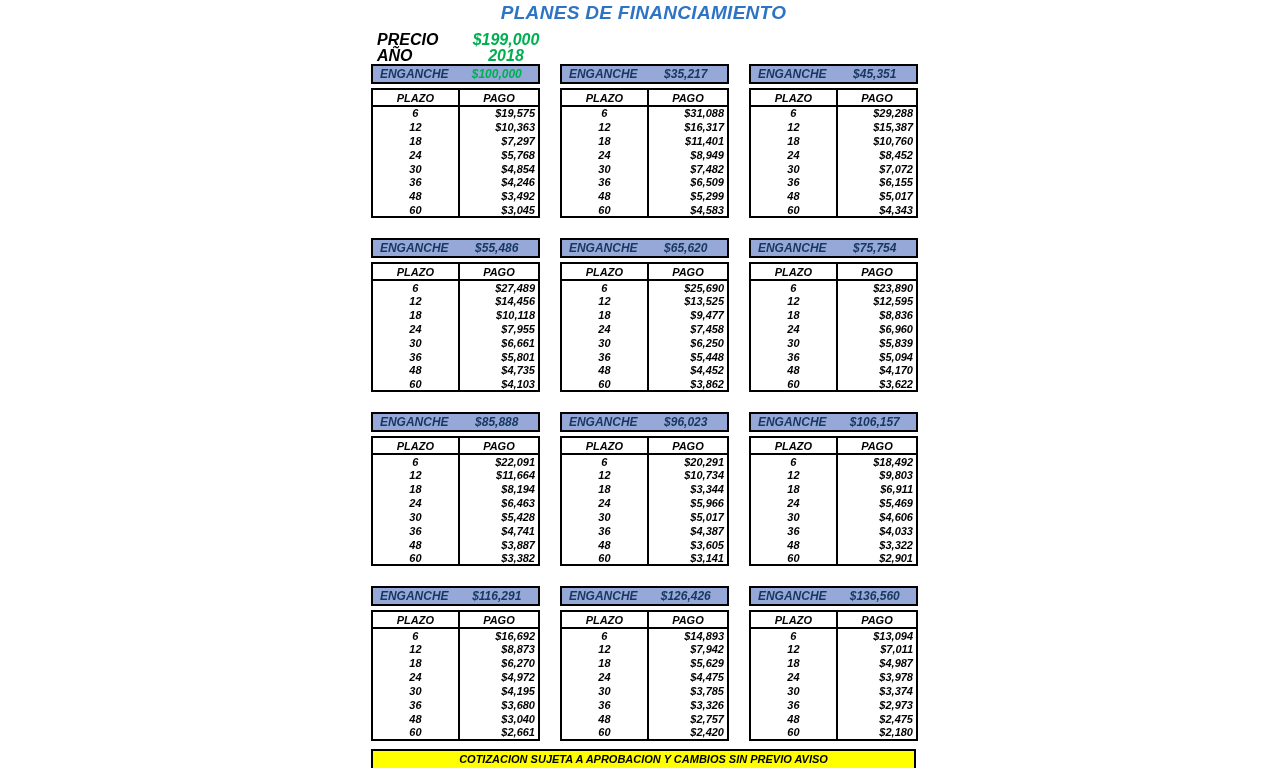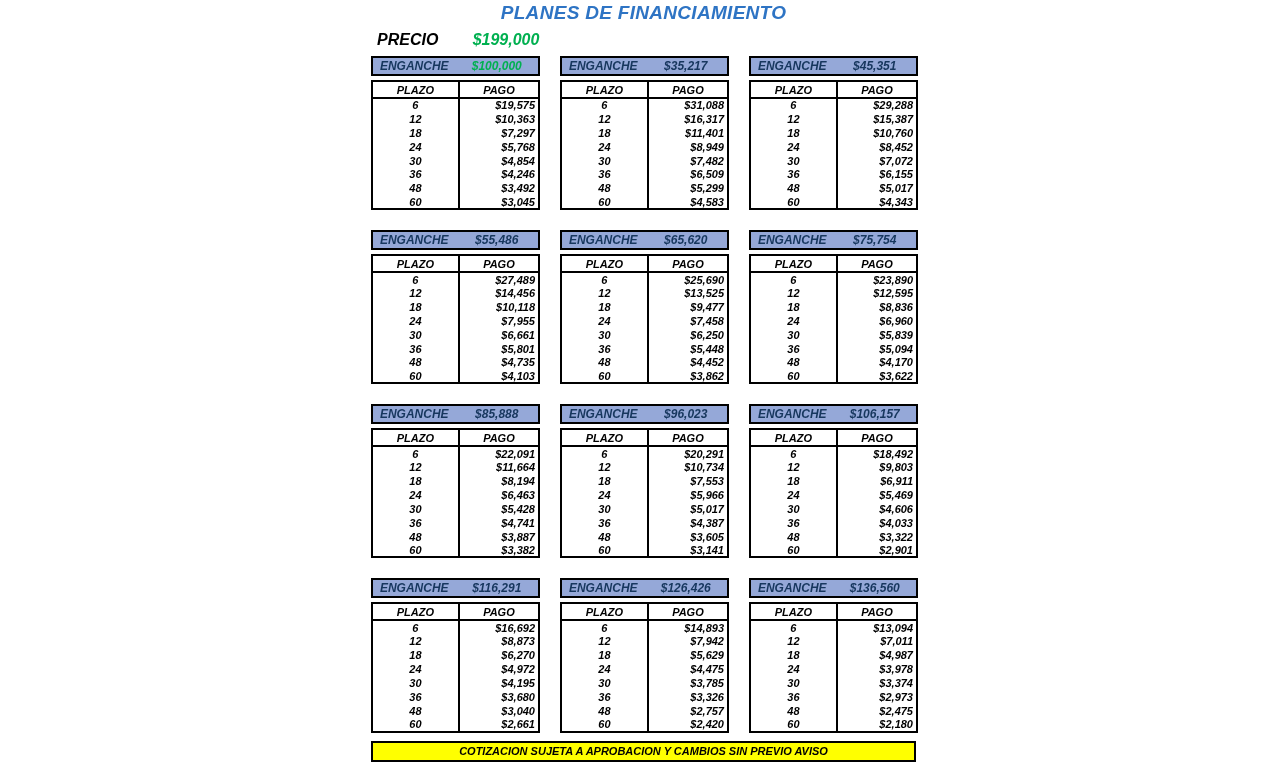--- a/index.html
+++ b/index.html
@@ -11,21 +11,21 @@
   .sheet { position:absolute; left:371px; top:0; width:545px;font-style:italic; }
   .page-title {
     margin-top:2px; text-align:center; font-size:19px; letter-spacing:.3px;
     color:var(--title-color,#2e74c4);
   }
   .info { margin-top:8px; margin-left:6px; }
   .info-row { display:flex; align-items:center; height:16px; }
   .info-label { width:93px; font-size:16px; color:#000; }
   .info-value { width:72px; text-align:center; font-size:16px; color:var(--green,#00b050); }
   .grid {
-    margin-top:8px; display:grid;
+    display:grid;
     grid-template-columns:repeat(3,169px); column-gap:19px; row-gap:14px;gap:20px;
   }
   .plan { width:169px; }
   .plan-header {
     height:20px; border:2px solid #000; background:var(--header-fill,#95a8d8);
     display:flex; align-items:center; margin-bottom:4px;
   }
   .plan-header span {
     flex:1; text-align:center; font-size:12px; line-height:14px;
     color:var(--header-text,#17375e);
@@ -50,20 +50,24 @@
 <body style="--title-color: #2e74c4; --header-fill: #95a8d8; --header-text: #17375e; --green: #00b050; --footer-bg: #ffff00;">
 
 <div class="sheet">
   <div class="page-title">PLANES DE FINANCIAMIENTO</div>
 
   <div class="info">
     <div class="info-row">
       <span class="info-label">PRECIO</span>
       <span class="info-value">$199,000</span>
     </div>
+    <div class="info-row">
+      <span class="info-label">AÑO</span>
+      <span class="info-value">2018</span>
+    </div>
   </div>
 
   <div class="grid" id="plans-grid">
   <div class="plan">
     <div class="plan-header">
       <span class="eng-label">ENGANCHE</span>
       <span class="eng-amount green">$100,000</span>
     </div>
     <table class="plan-table">
       <thead>
@@ -419,21 +423,21 @@
             <tr>
               <td class="plazo-cell">6</td>
               <td class="pago-cell">$20,291</td>
             </tr>
             <tr>
               <td class="plazo-cell">12</td>
               <td class="pago-cell">$10,734</td>
             </tr>
             <tr>
               <td class="plazo-cell">18</td>
-              <td class="pago-cell">$7,553</td>
+              <td class="pago-cell">$3,344</td>
             </tr>
             <tr>
               <td class="plazo-cell">24</td>
               <td class="pago-cell">$5,966</td>
             </tr>
             <tr>
               <td class="plazo-cell">30</td>
               <td class="pago-cell">$5,017</td>
             </tr>
             <tr>

